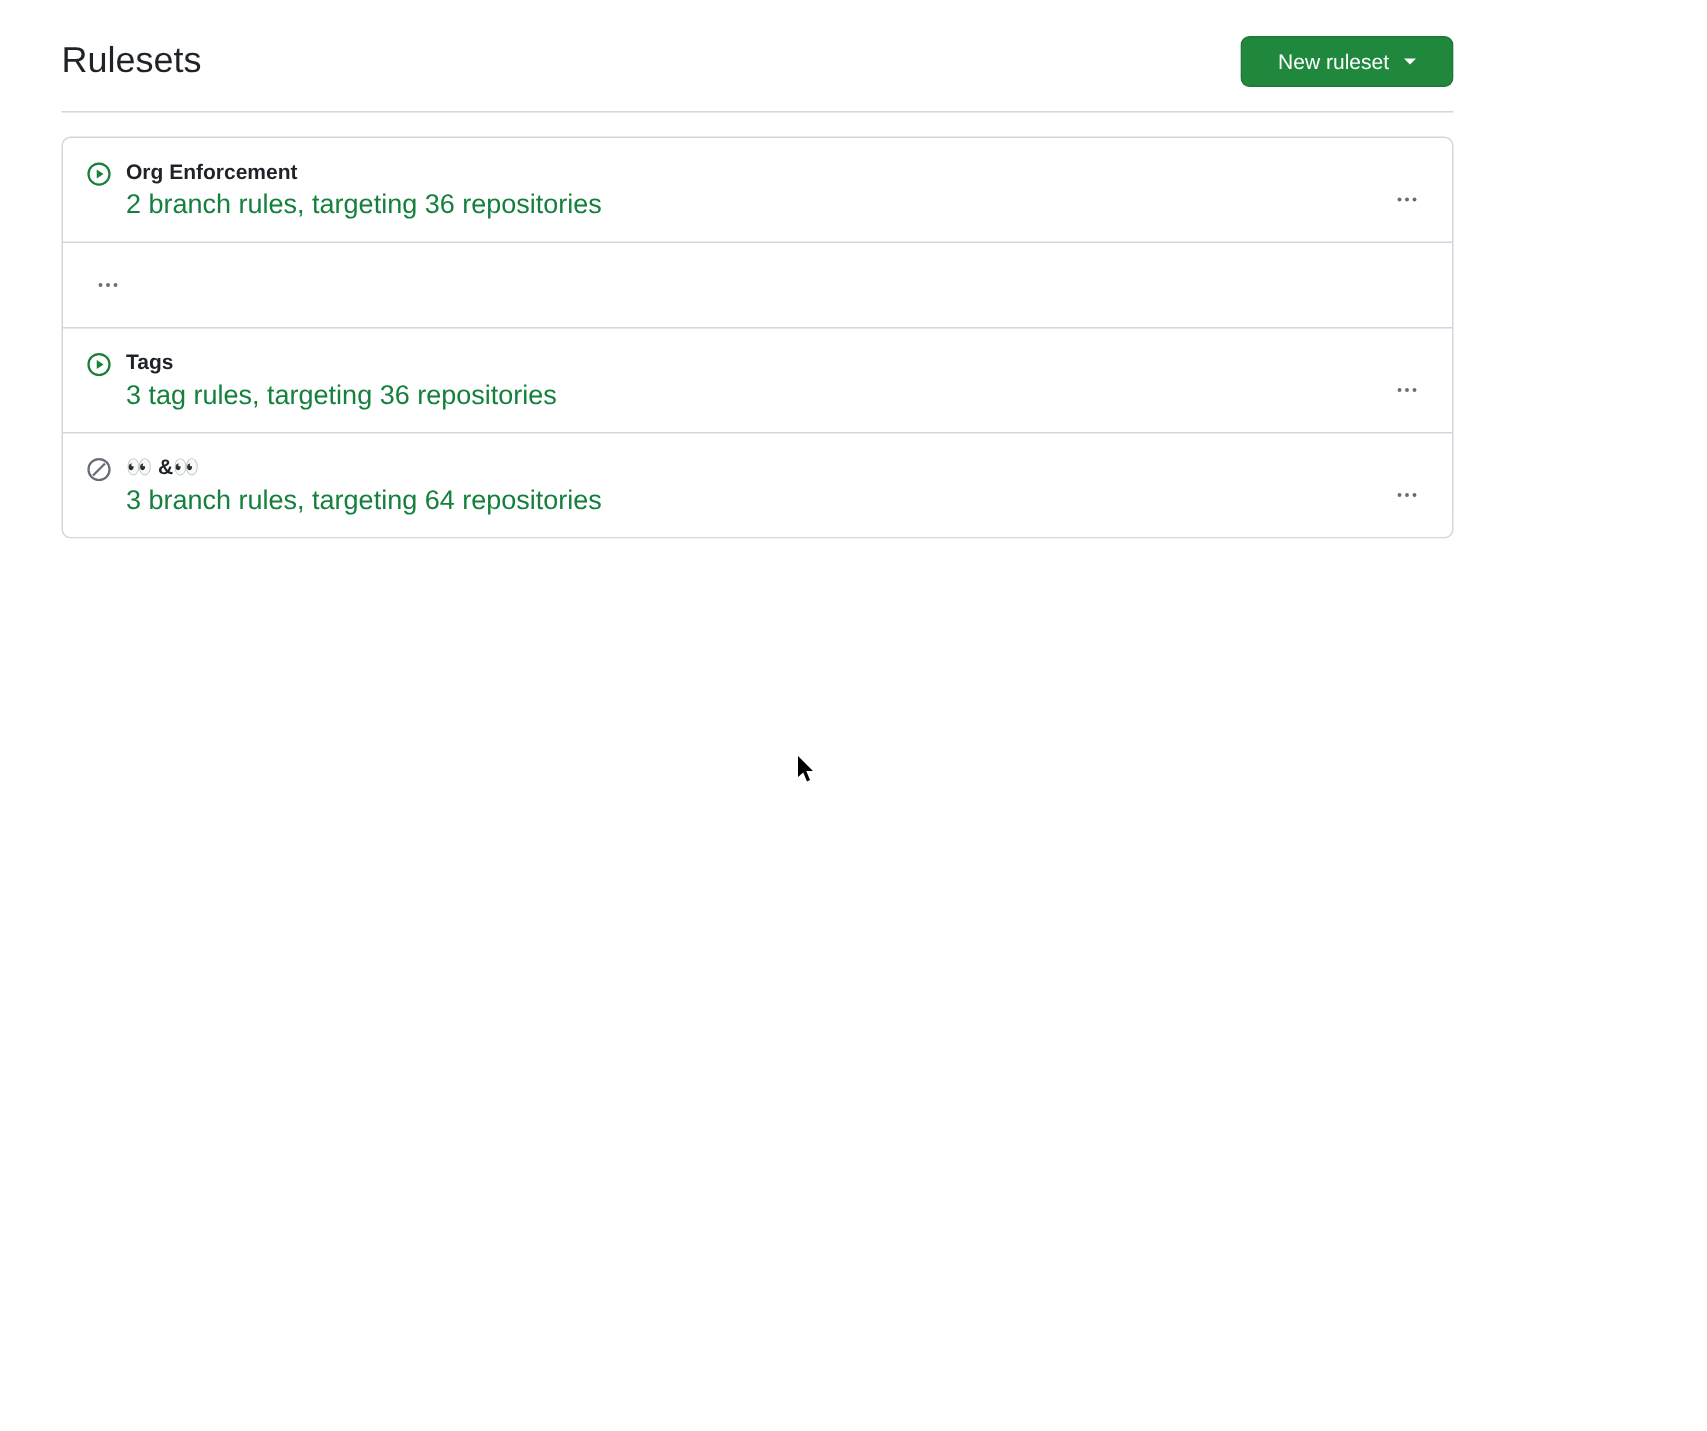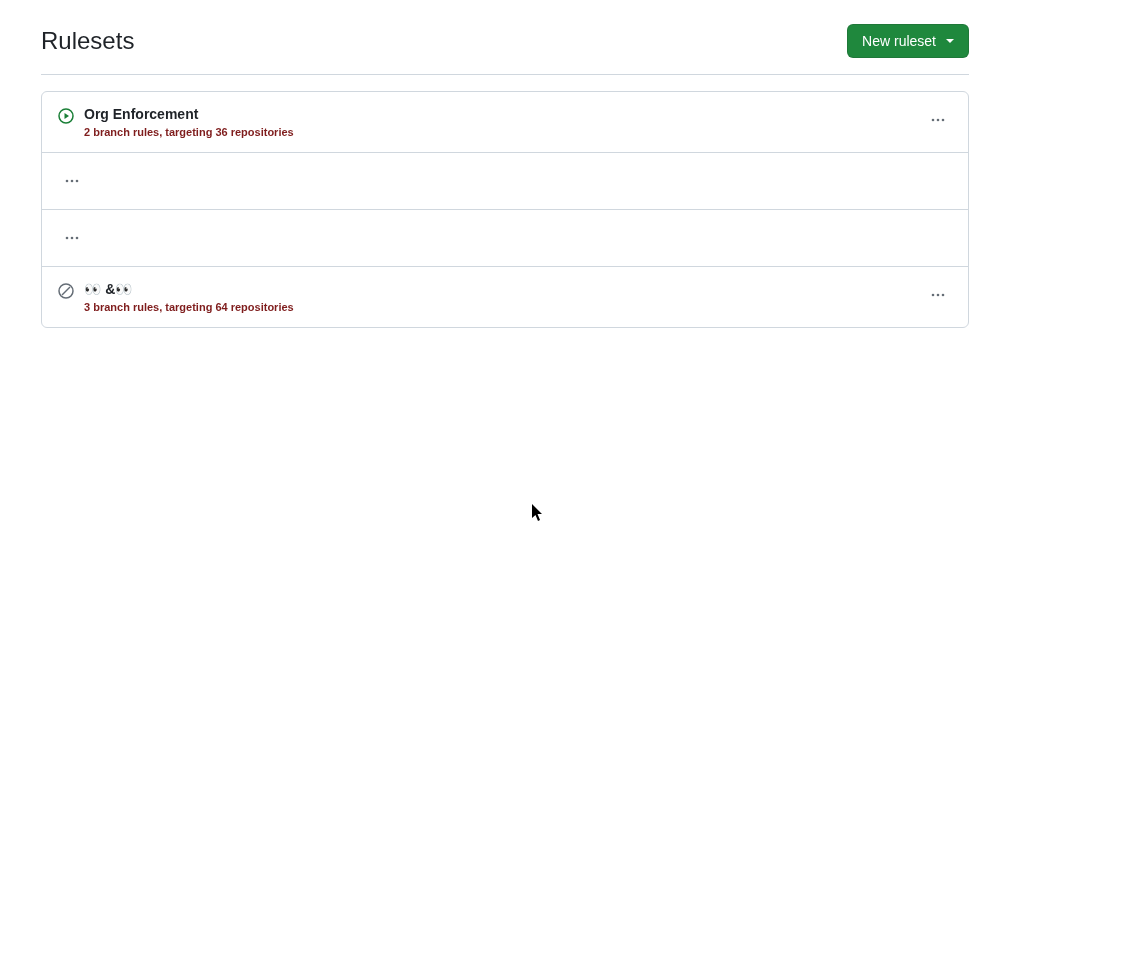--- a/index.html
+++ b/index.html
@@ -28,42 +28,42 @@
       line-height: 1.25;
     }
     .btn-primary {
       display: inline-flex;
       align-items: center;
       gap: 8px;
       background: #1f883d;
       color: #ffffff;
       border: 1px solid rgba(31,35,40,0.15);
       border-radius: 6px;
-      padding: 6px 14px;
+      padding: 6px 24px;
       font-size: 14px;
       font-weight: 500;
       cursor: pointer;
       line-height: 20px;
     }
     .btn-primary .caret {
       width: 0;
       height: 0;
       border-left: 4px solid transparent;
       border-right: 4px solid transparent;
       border-top: 4px solid #ffffff;
       margin-left: 2px;
     }
     .list {
       border: 1px solid #d0d7de;
       border-radius: 6px;
       overflow: hidden;
     }
     .list-item {
       display: flex;
-      align-items: flex-start;
+      align-items: flex-end;
       justify-content: space-between;
       padding: 14px 16px;
       border-top: 1px solid #d0d7de;
       cursor: pointer;
     }
     .list-item:first-child {
       border-top: none;
     }
     .item-left {
       display: flex;
@@ -80,23 +80,23 @@
       display: flex;
       flex-direction: column;
       gap: 4px;
     }
     .item-title {
       font-size: 14px;
       font-weight: 600;
       color: #1f2328;
     }
     .item-subtitle {
-      font-size: 11px;
-      color: #7f1d1d;
-      font-weight: 700;
+      font-size: 18px;
+      color: #15803d;
+      font-weight: 400;
     }
     .kebab-btn {
       display: flex;
       align-items: center;
       justify-content: center;
       width: 28px;
       height: 28px;
       background: transparent;
       border: none;
       border-radius: 6px;
@@ -153,20 +153,32 @@
       <button class="kebab-btn">
         <svg width="16" height="16" viewBox="0 0 16 16">
           <circle cx="3" cy="8" r="1.3"></circle>
             <circle cx="8" cy="8" r="1.3"></circle>
             <circle cx="13" cy="8" r="1.3"></circle>
         </svg>
       </button>
     </div>
 
     <div class="list-item">
+      <div class="item-left">
+        <span class="item-icon">
+          <svg viewBox="0 0 16 16" width="16" height="16">
+            <circle cx="8" cy="8" r="7" fill="none" stroke="#1a7f37" stroke-width="1.5"></circle>
+            <path d="M6.5 5 L11 8 L6.5 11 Z" fill="#1a7f37"></path>
+          </svg>
+        </span>
+        <div class="item-text">
+          <span class="item-title">Tags</span>
+          <span class="item-subtitle">3 tag rules, targeting 36 repositories</span>
+        </div>
+      </div>
       <button class="kebab-btn">
         <svg width="16" height="16" viewBox="0 0 16 16">
           <circle cx="3" cy="8" r="1.3"></circle>
             <circle cx="8" cy="8" r="1.3"></circle>
             <circle cx="13" cy="8" r="1.3"></circle>
         </svg>
       </button>
     </div>
 
     <div class="list-item">

